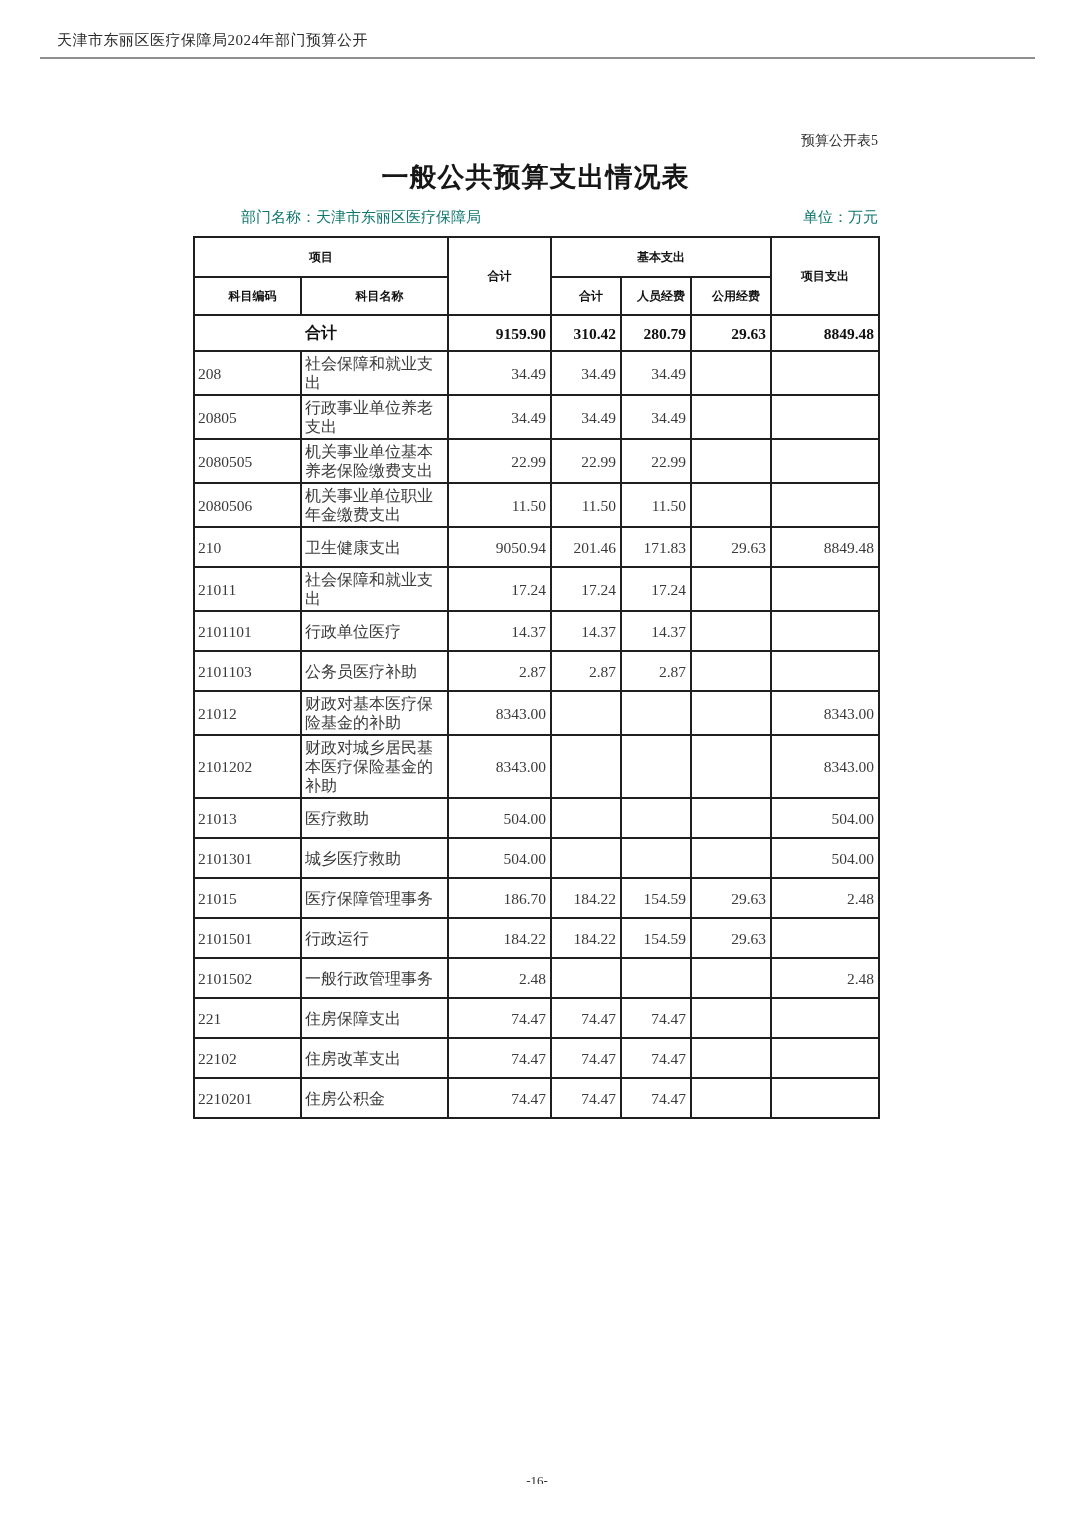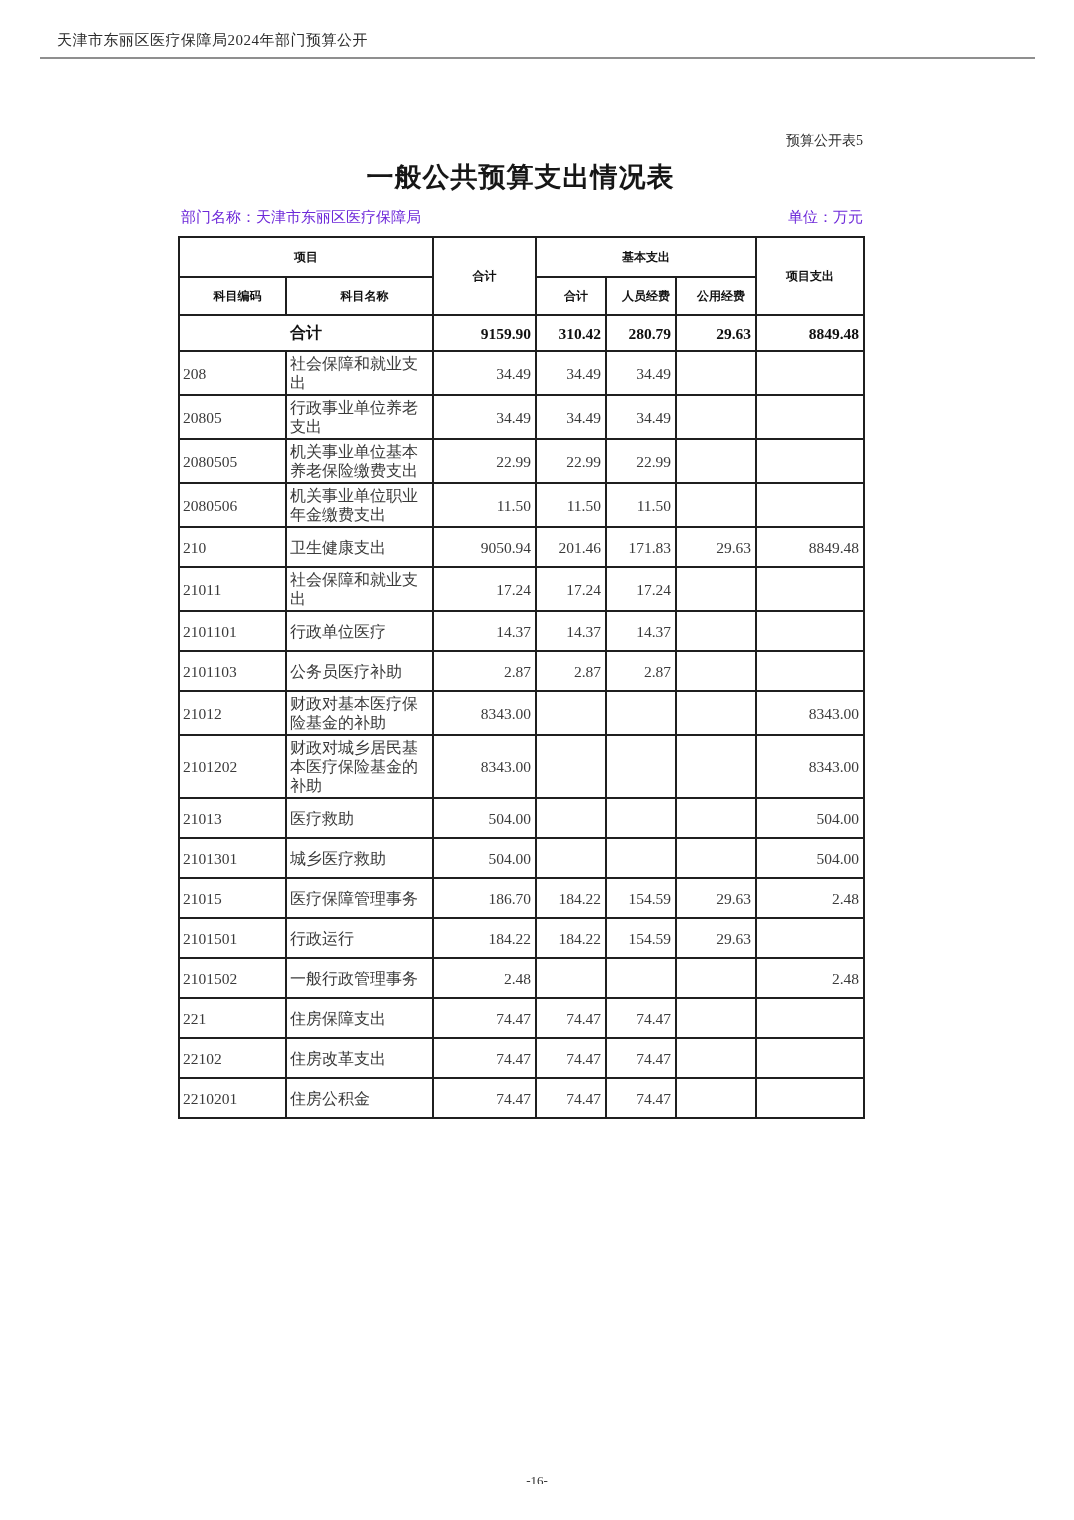--- a/index.html
+++ b/index.html
@@ -25,35 +25,35 @@
     padding-bottom:7px;
     border-bottom:2.5px solid var(--rule-color);
   }
   .doc-header-text{
     margin-left:17px;
     font-size:15px;line-height:20px;color:#2b2b2b;
     letter-spacing:0.5px;
   }
   
   .content{
-    position:absolute;left:178px;top:132px;width:685px;font-family:Liberation Serif, serif;
+    position:absolute;left:193px;top:132px;width:685px;font-family:Liberation Serif, serif;
   }
   .table-tag{
     text-align:right;font-size:14px;line-height:18px;color:#2b2b2b;
   }
   .doc-title{
     margin-top:13px;
     text-align:center;
     font-size:27px;line-height:28px;font-weight:bold;color:#161616;
     letter-spacing:1px;
   }
   .meta-row{
     margin-top:17px;margin-bottom:9px;
     display:flex;justify-content:space-between;align-items:baseline;
-    font-size:15px;line-height:19px;color:#6d28d9;
+    font-size:15px;line-height:19px;color:#0f766e;margin-left:45px;
   }
   .meta-dept{padding-left:3px;}
   table.budget{
     table-layout:fixed;border-collapse:collapse;
     width:685px;
     border:2.5px solid var(--border-color);
   }
   col.c-code{width:107px;}
   col.c-name{width:147px;}
   col.c-total{width:103px;}

